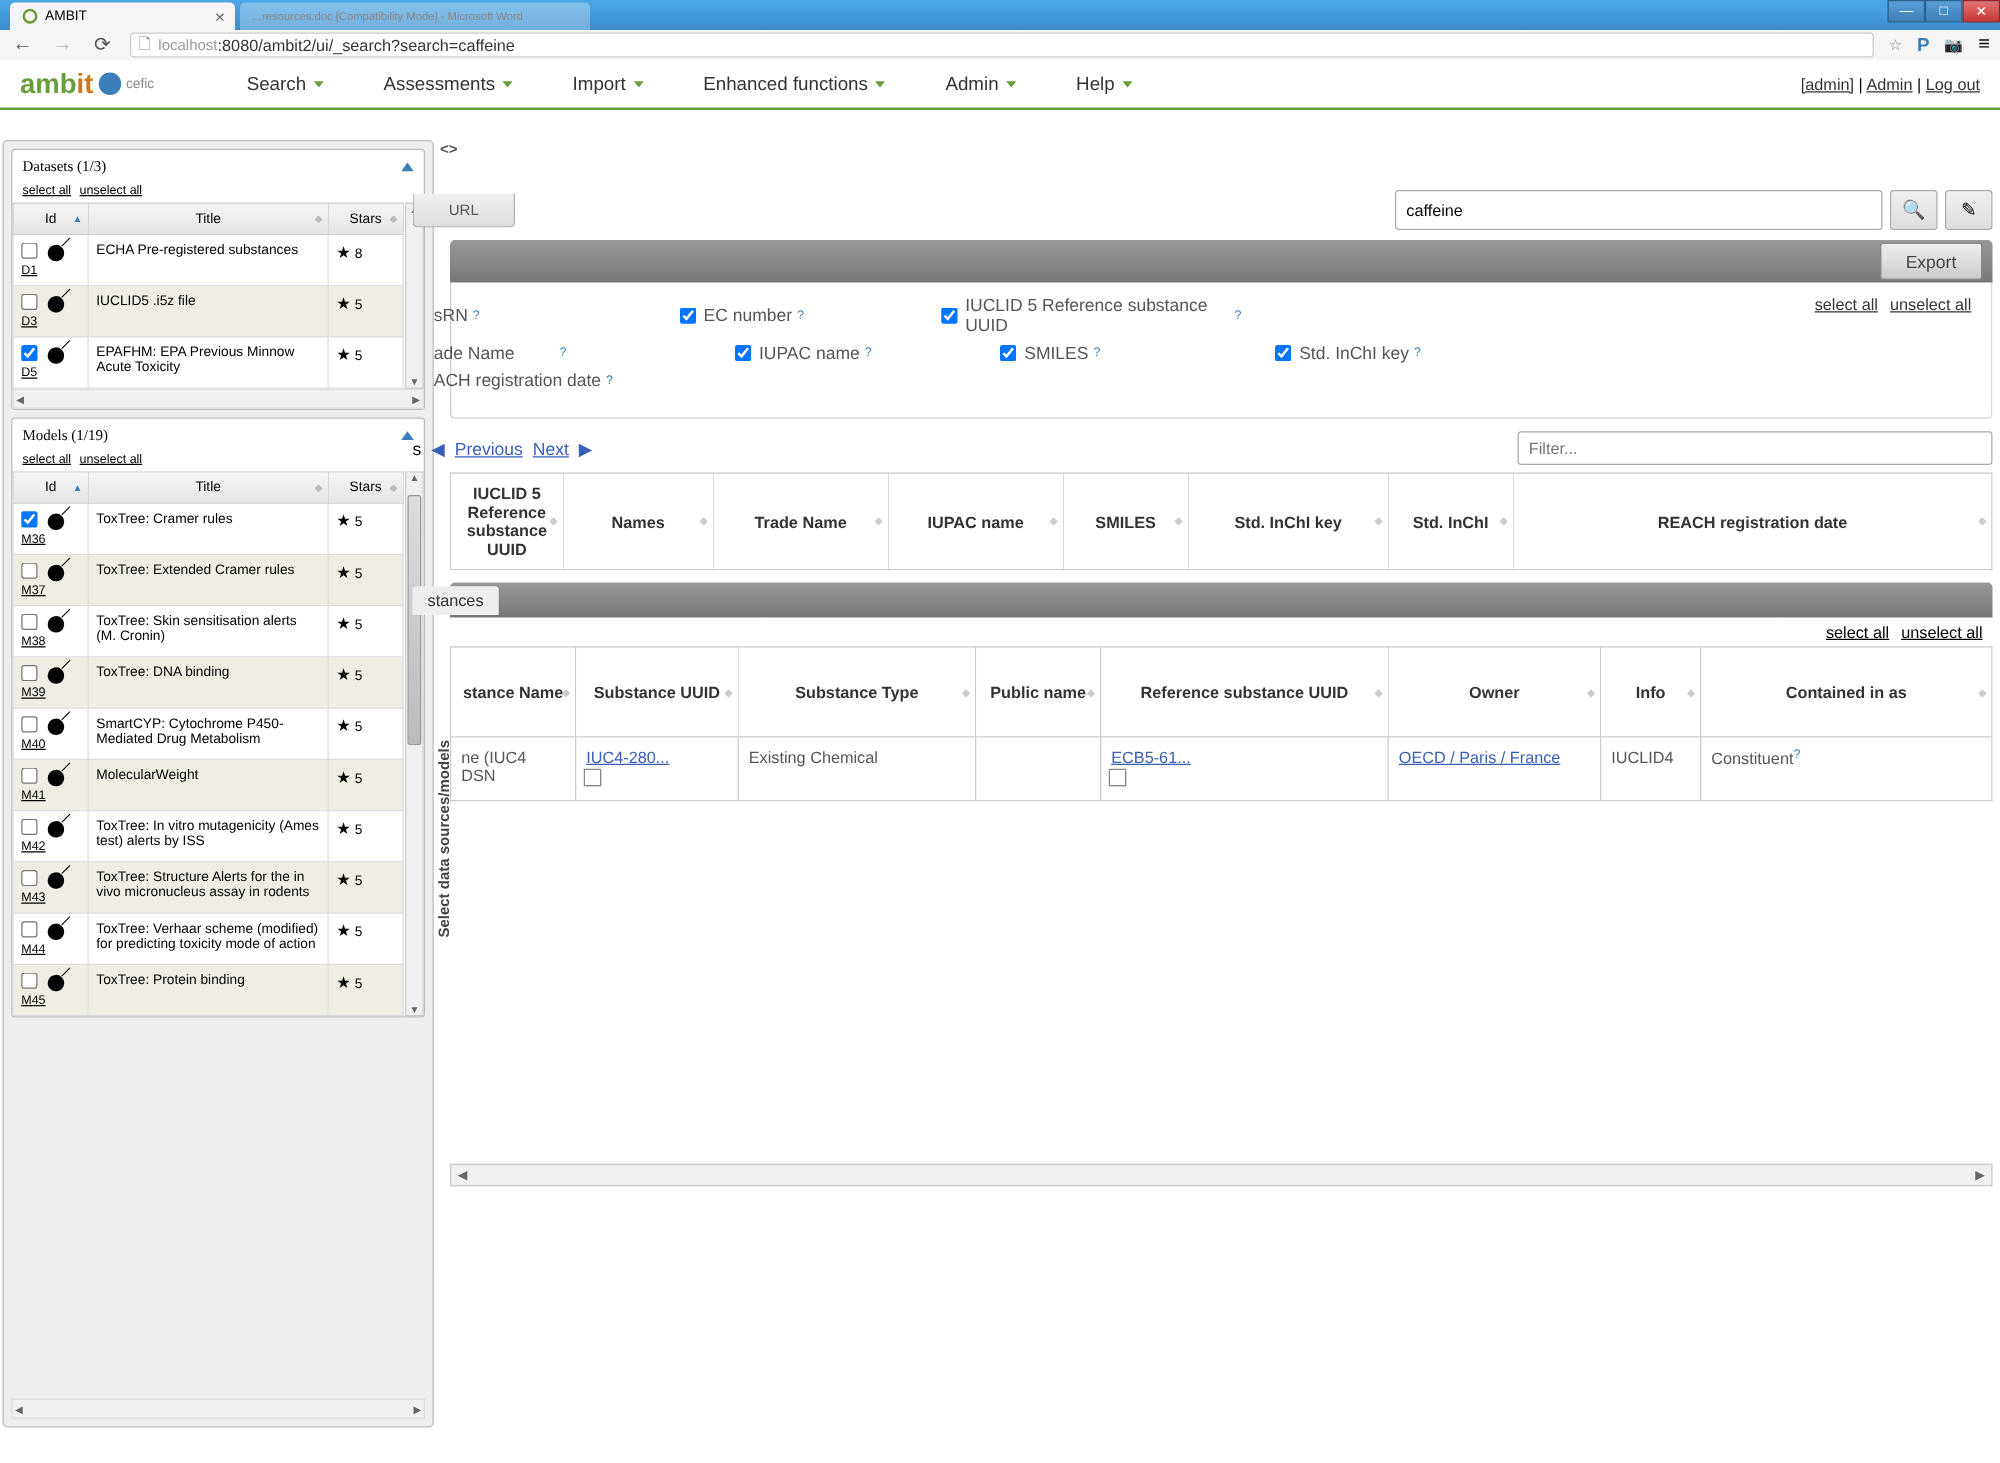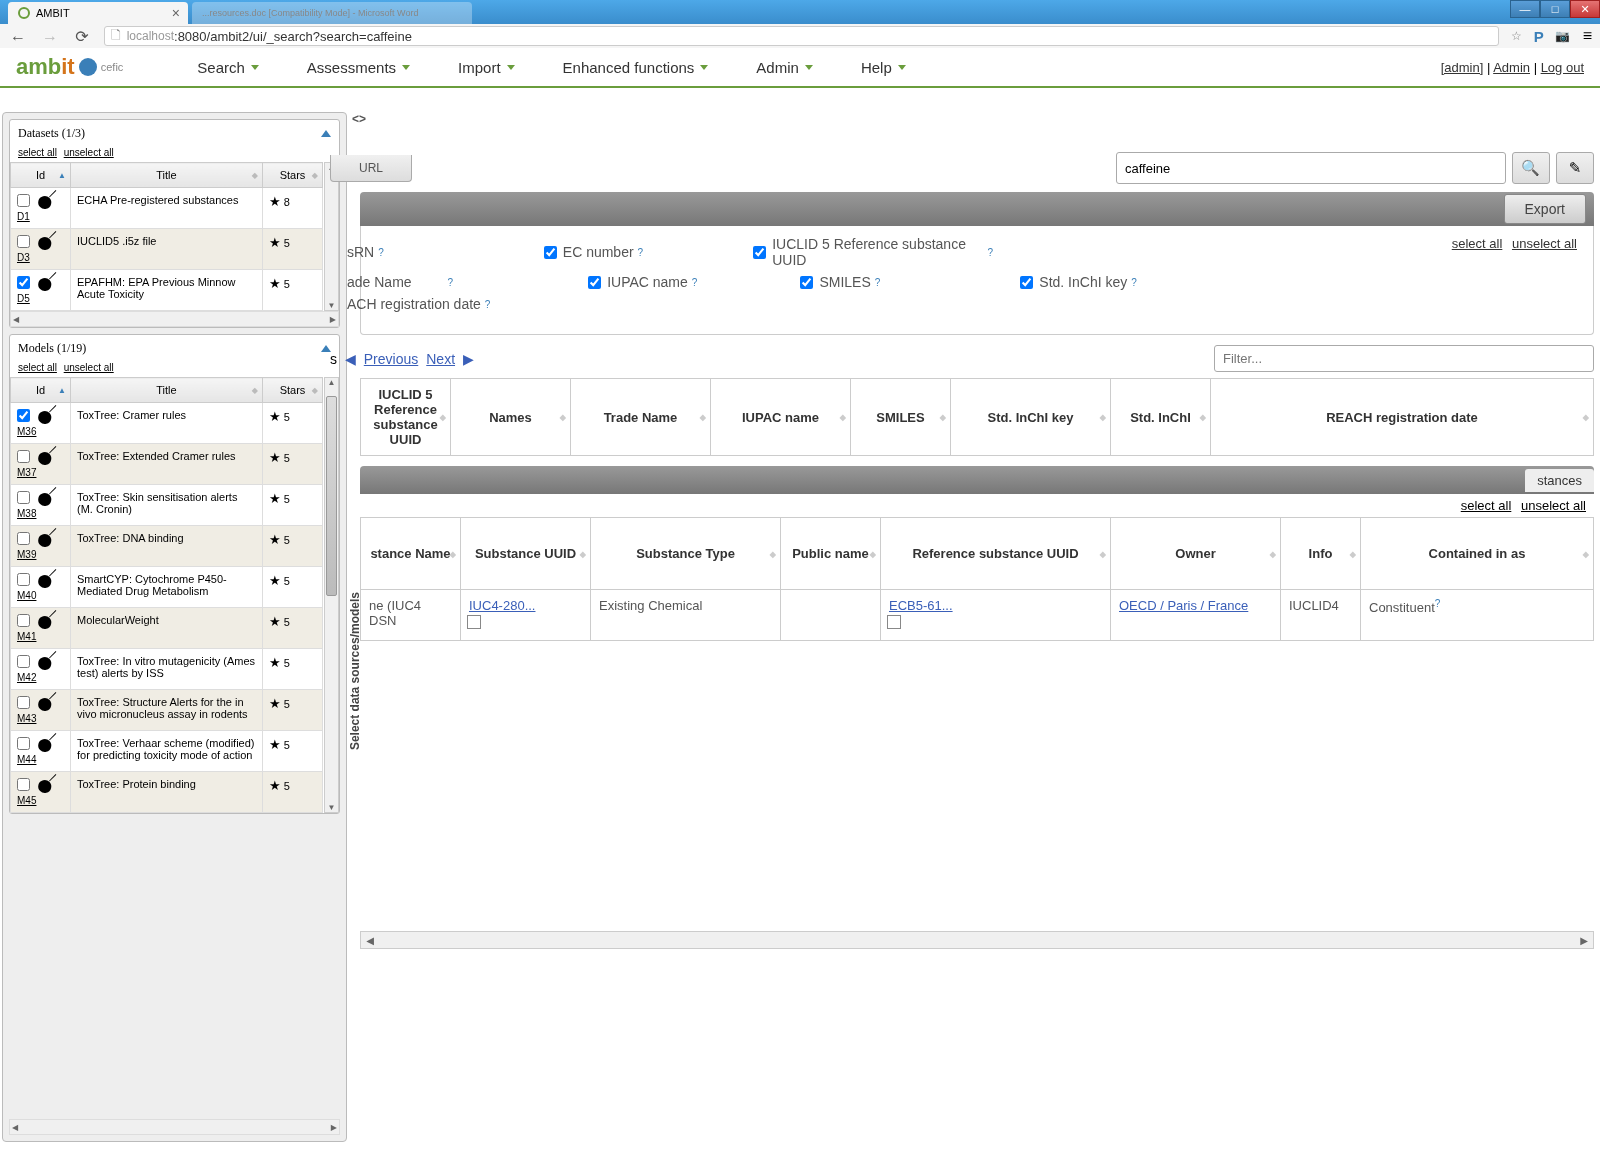--- a/index.html
+++ b/index.html
@@ -85,21 +85,21 @@
 .pager a { color: #3a5fb8; text-decoration: underline;}
 .pg-arrow { color: #3a5fb8;}
 .filter-input { margin-left: auto; width: 380px; padding: 5px 8px; border: 1px solid #aaa; border-radius: 3px; font-size: 13px;}
 
 .data-table { width: 100%; border-collapse: collapse; font-size: 13px; table-layout: fixed;}
 .data-table th { border: 1px solid #ccc; padding: 8px 4px; font-weight: bold; background: #fff; position: relative; color: #333; vertical-align: middle; height: 72px;}
 .data-table th .sort-ic { color: #ccc;}
 .data-table td { border: 1px solid #ccc; padding: 8px; vertical-align: top; color: #555;}
 .data-table a { color: #3a5fb8; text-decoration: underline;}
 
-.sub-gray-bar { background: linear-gradient(#999,#777); height: 28px; border-radius: 4px 4px 0 0; display: flex; align-items: center; padding-left: 8px; color: #333; font-size: 13px; margin-top: 10px; justify-content: flex-end;}
+.sub-gray-bar { background: linear-gradient(#999,#777); height: 28px; border-radius: 4px 4px 0 0; display: flex; align-items: center; padding-left: 8px; color: #333; font-size: 13px; margin-top: 10px;}
 .sub-tab { background: #eee; padding: 4px 12px; border-radius: 3px 3px 0 0;}
 
 .bot-scroll { height: 18px; background: #f0f0f0; border: 1px solid #ccc; margin-top: 290px; display: flex; align-items: center;}
 .bot-scroll .track { flex: 1; position: relative;}
 .bot-scroll .sb-arrow { width: 18px; text-align: center; color: #666; font-size: 10px;}
 
 .copy-ic { display:inline-block; width:12px; height:12px; border: 1px solid #888; position: relative; margin-top: 4px;}
 .copy-ic::after { content: ""; position: absolute; left: -3px; top: -3px; width: 12px; height: 12px; border: 1px solid #888; background: #fff;}
 </style>
 </head>

